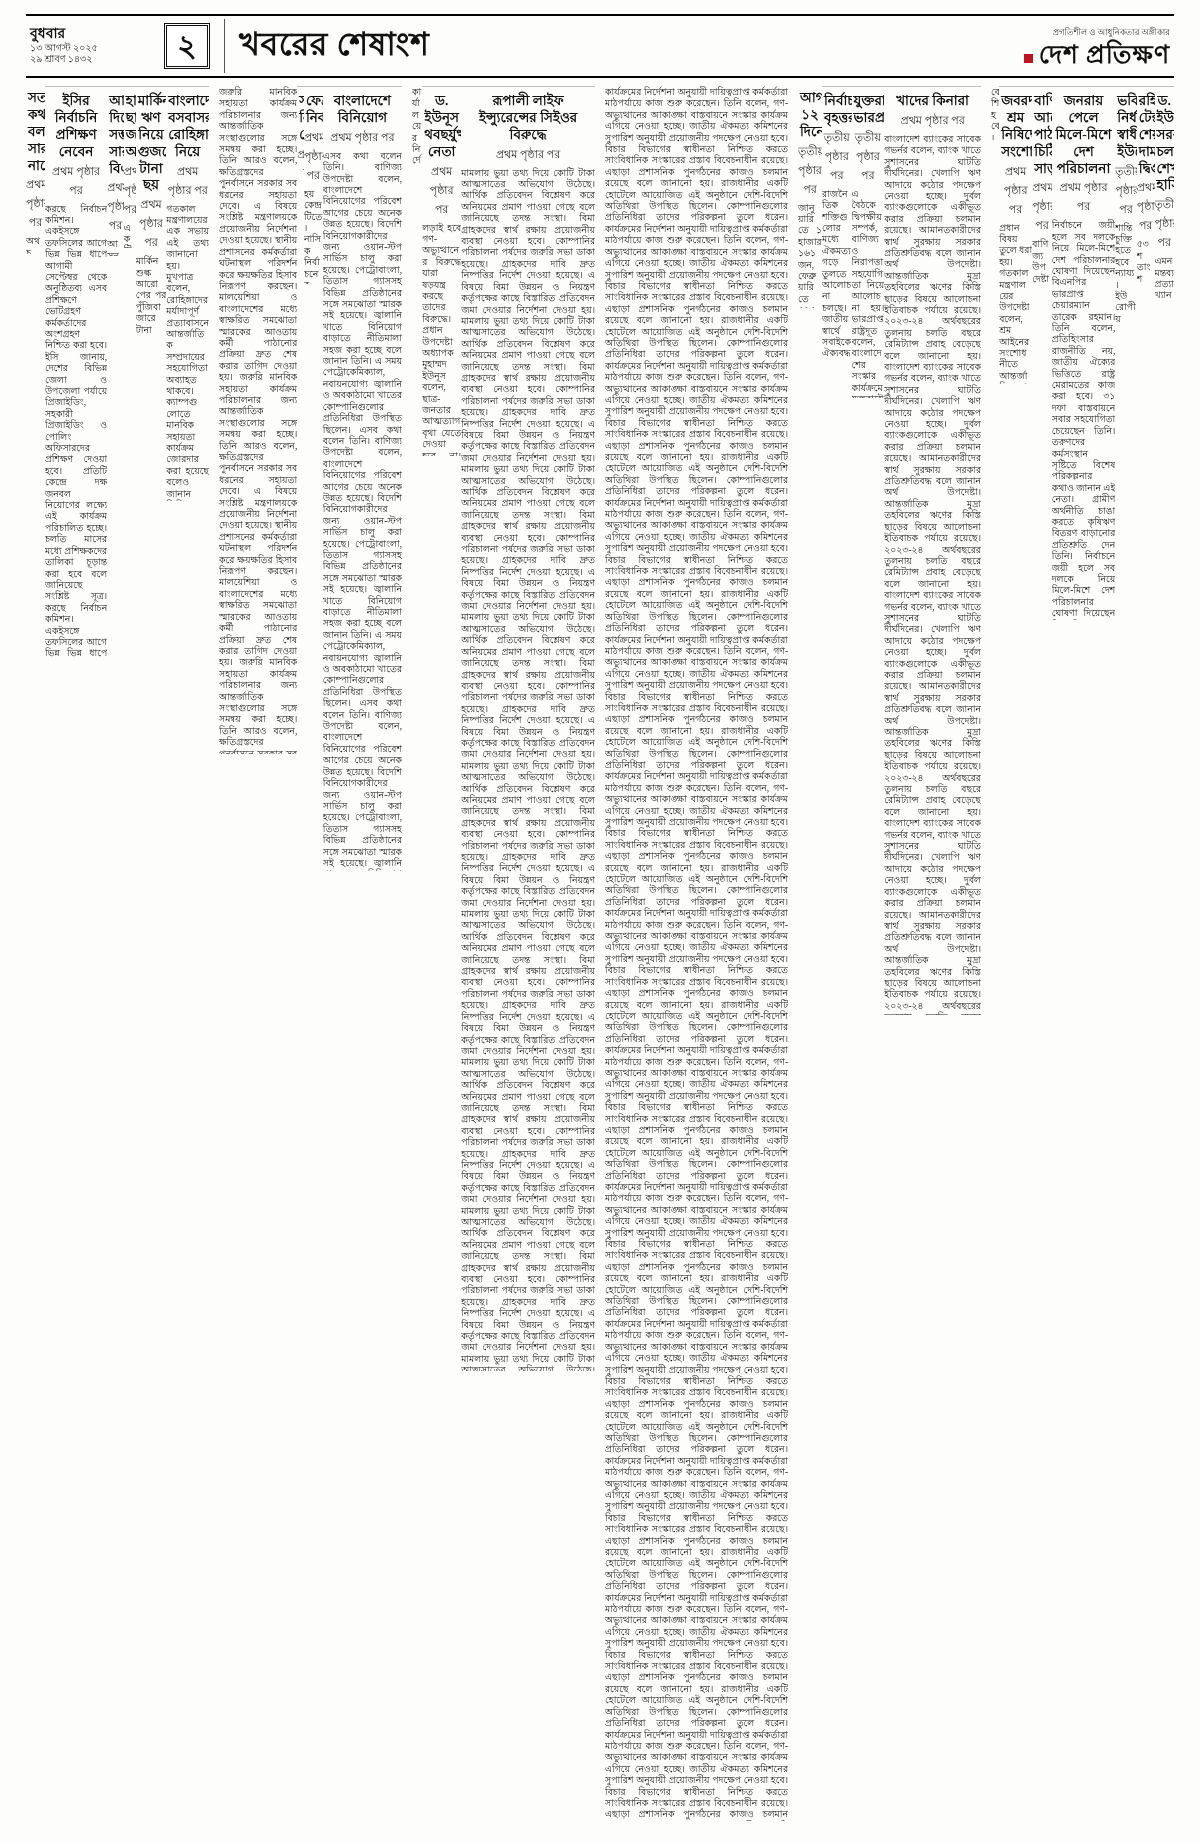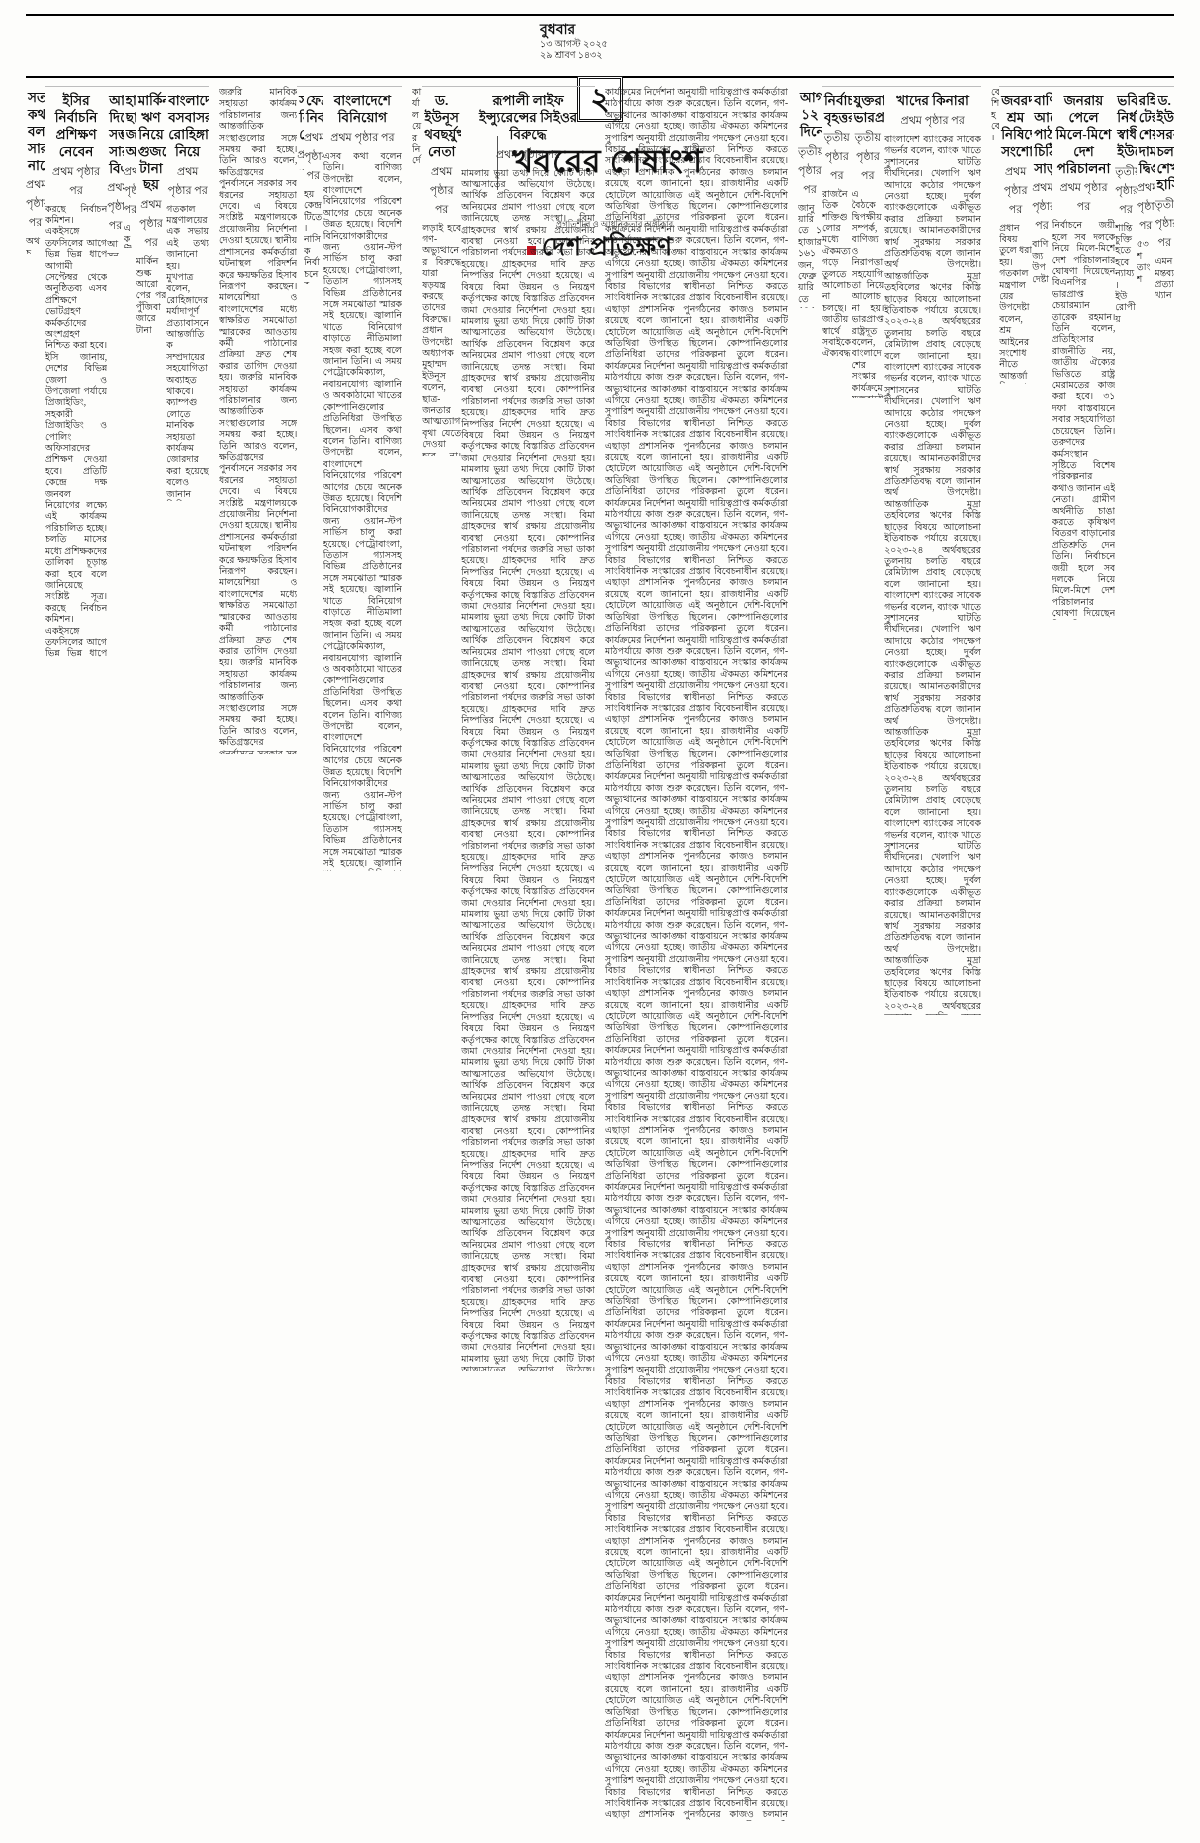--- a/index.html
+++ b/index.html
@@ -7,21 +7,21 @@
   .page {
     width:1200px; height:1843px; margin:0 auto; background:#fdfdfb;
     color:#111; padding:14px 26px 18px;
     font-family:"Liberation Serif","DejaVu Serif",serif;
     overflow:hidden; position:relative;
   }
   
   header {
     display:flex; align-items:center; gap:14px;
     border-top:2px solid #000; border-bottom:2px solid #000;
-    padding:6px 4px 6px; height:64px; margin-bottom:8px;flex-direction:column;
+    padding:6px 4px 6px; height:64px; margin-bottom:8px;
   }
   .h-left { display:flex; flex-direction:column; justify-content:center; line-height:1.2; min-width:120px; }
   .weekday { font-weight:bold; font-size:14px; }
   .dateline { font-size:9.5px; color:#222; }
   .pagebadge {
     width:46px; height:46px; border:3px double #111; background:#fff;
     display:flex; align-items:center; justify-content:center; flex:0 0 auto;
   }
   .pagebadge span { font-size:30px; font-weight:bold; line-height:1; }
   .section {

